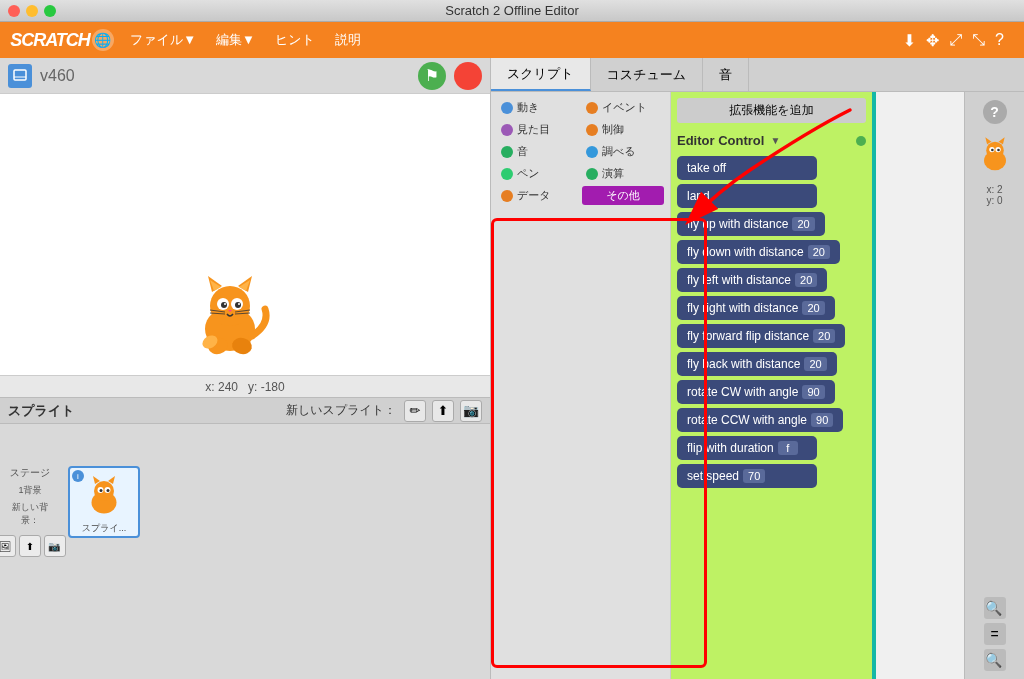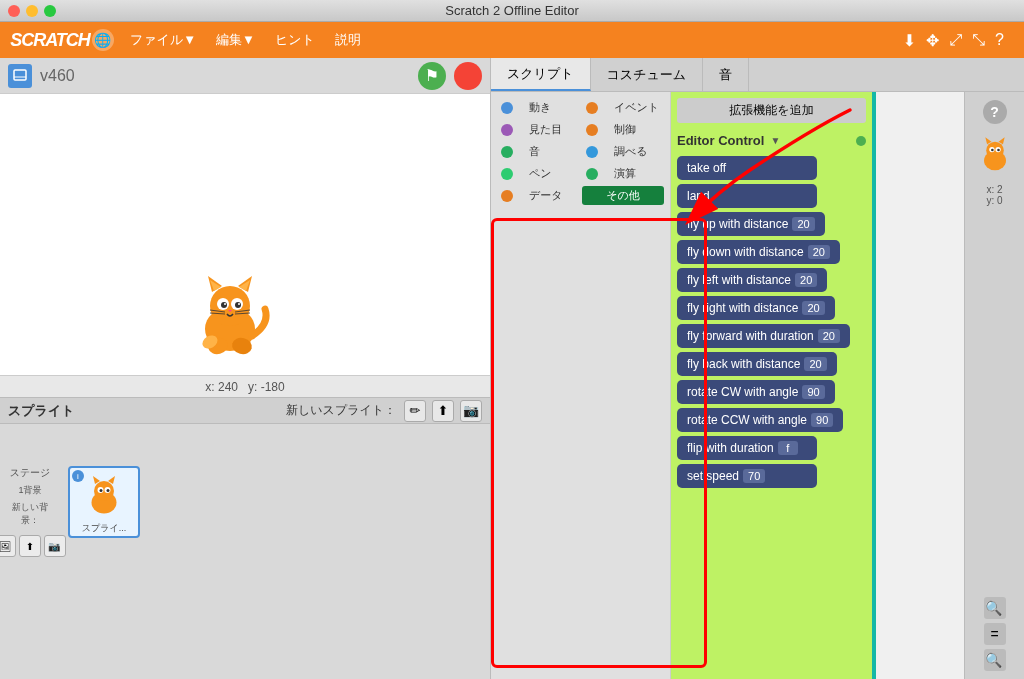--- a/index.html
+++ b/index.html
@@ -67,32 +67,32 @@
 
     
     .script-area { flex: 1; display: flex; flex-direction: column; border-left: 1px solid #bbb; }
     .tabs { height: 34px; display: flex; background: #d0d0d0; border-bottom: 1px solid #bbb; }
     .tab { padding: 6px 16px; font-size: 13px; cursor: pointer; display: flex; align-items: center; border-right: 1px solid #bbb; }
     .tab.active { background: #e8e8e8; border-bottom: 2px solid #4a90d9; }
 
     
     .blocks-layout { display: flex; flex: 1; overflow: hidden; }
     .block-categories { width: 90px; background: #e0e0e0; padding: 6px; display: flex; flex-direction: column; gap: 3px; border-right: 1px solid #ccc; }
-    .cat-item { display: flex; align-items: center; gap: 16px; padding: 2px 4px; cursor: pointer; border-radius: 3px; font-size: 11px; color: #333; }
+    .cat-item { display: flex; align-items: center; gap: 4px; padding: 2px 4px; cursor: pointer; border-radius: 3px; font-size: 11px; color: #333; }
     .cat-dot { width: 12px; height: 12px; border-radius: 50%; flex-shrink: 0; }
     .cat-dot.motion { background: #4a90d9; }
     .cat-dot.looks { background: #9b59b6; }
     .cat-dot.sound { background: #27ae60; }
     .cat-dot.pen { background: #2ecc71; }
     .cat-dot.data { background: #e67e22; }
     .cat-dot.events { background: #e67e22; }
     .cat-dot.control { background: #e67e22; }
     .cat-dot.sense { background: #3498db; }
     .cat-dot.ops { background: #27ae60; }
-    .cat-more { background: #15803d; border-radius: 3px; color: white; padding: 2px 6px; font-size: 11px; cursor: pointer; text-align: center; }
+    .cat-more { background: #a21caf; border-radius: 3px; color: white; padding: 2px 6px; font-size: 11px; cursor: pointer; text-align: center; }
 
     
     .blocks-panel { width: 205px; background: #bef264; overflow-y: auto; padding: 6px; border-right: 4px solid #14b8a6; position: relative; }
     .add-ext-btn { width: 100%; padding: 4px 8px; background: #ccc; border: none; border-radius: 3px; font-size: 12px; cursor: pointer; margin-bottom: 8px; text-align: center; }
 
     
     .tello-header { display: flex; align-items: center; gap: 6px; margin-bottom: 6px; padding: 2px 0; }
     .tello-title { font-size: 13px; font-weight: 600; color: #333; }
     .tello-arrow { font-size: 10px; color: #555; }
     .tello-dot { width: 10px; height: 10px; border-radius: 50%; background: #4caf50; margin-left: auto; }
@@ -384,21 +384,21 @@
         <div class="block-wrapper">
           <button class="block-btn">
             <span>fly right with distance</span>
             <span class="block-param">20</span>
           </button>
         </div>
 
         
         <div class="block-wrapper">
           <button class="block-btn">
-            <span>fly forward with duration</span>
+            <span>fly forward flip distance</span>
             <span class="block-param">20</span>
           </button>
         </div>
 
         
         <div class="block-wrapper">
           <button class="block-btn">
             <span>fly back with distance</span>
             <span class="block-param">20</span>
           </button>

